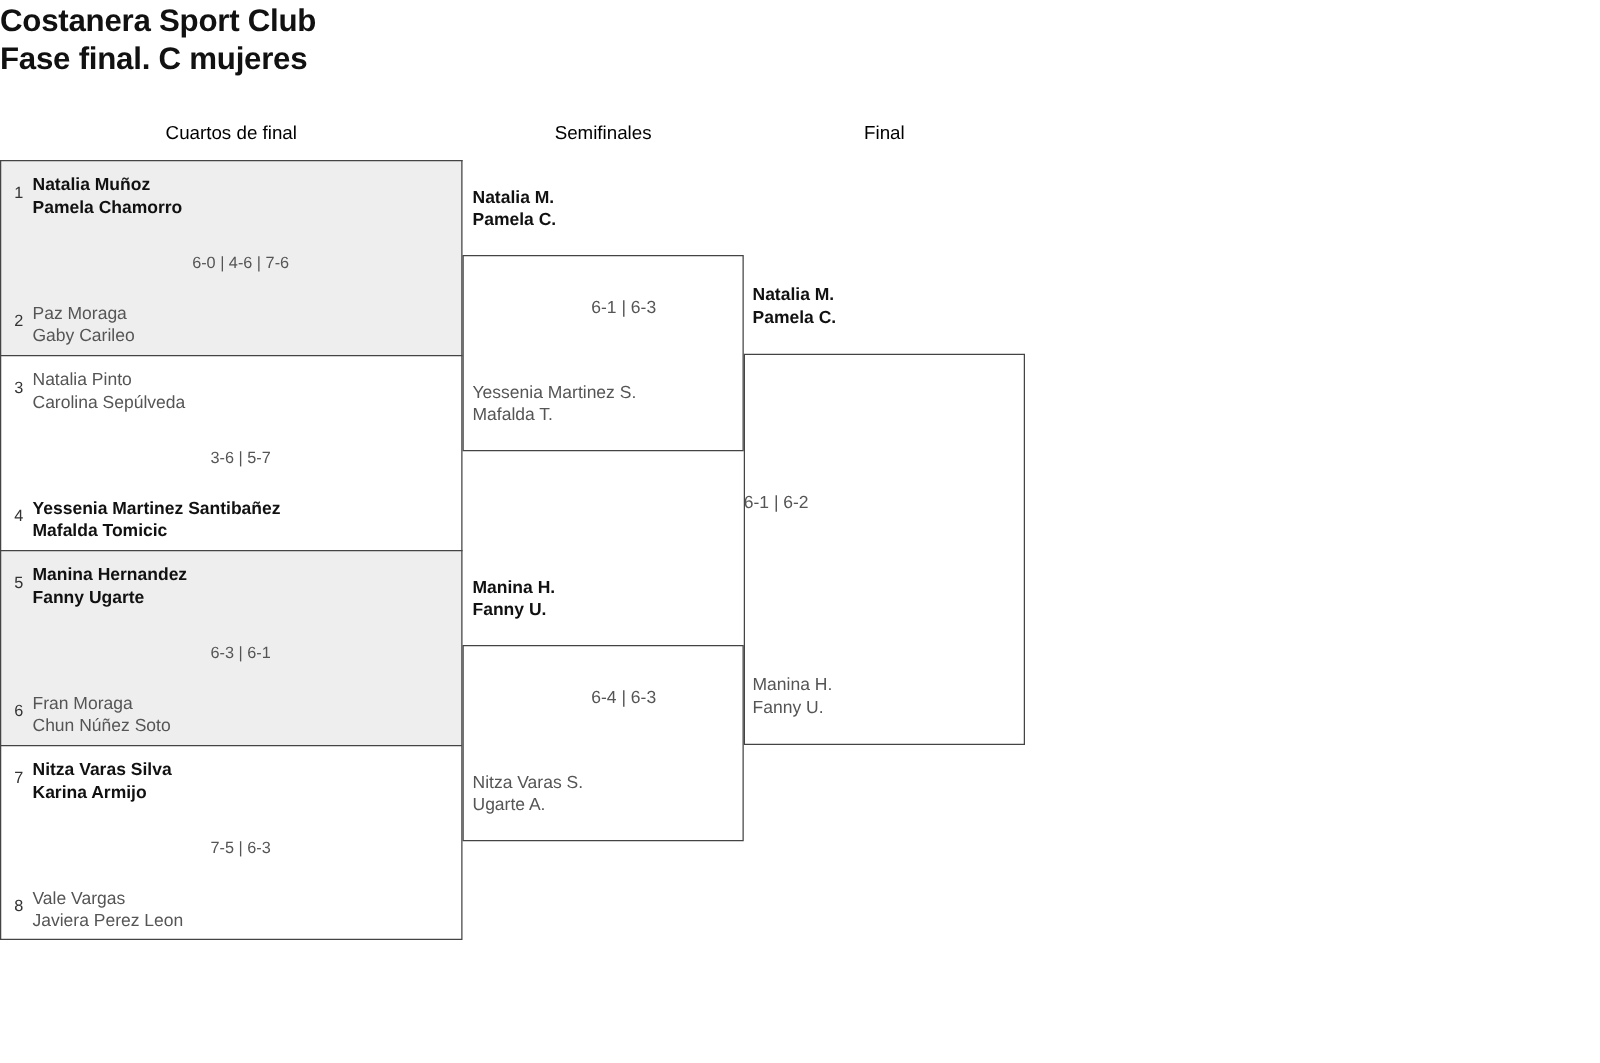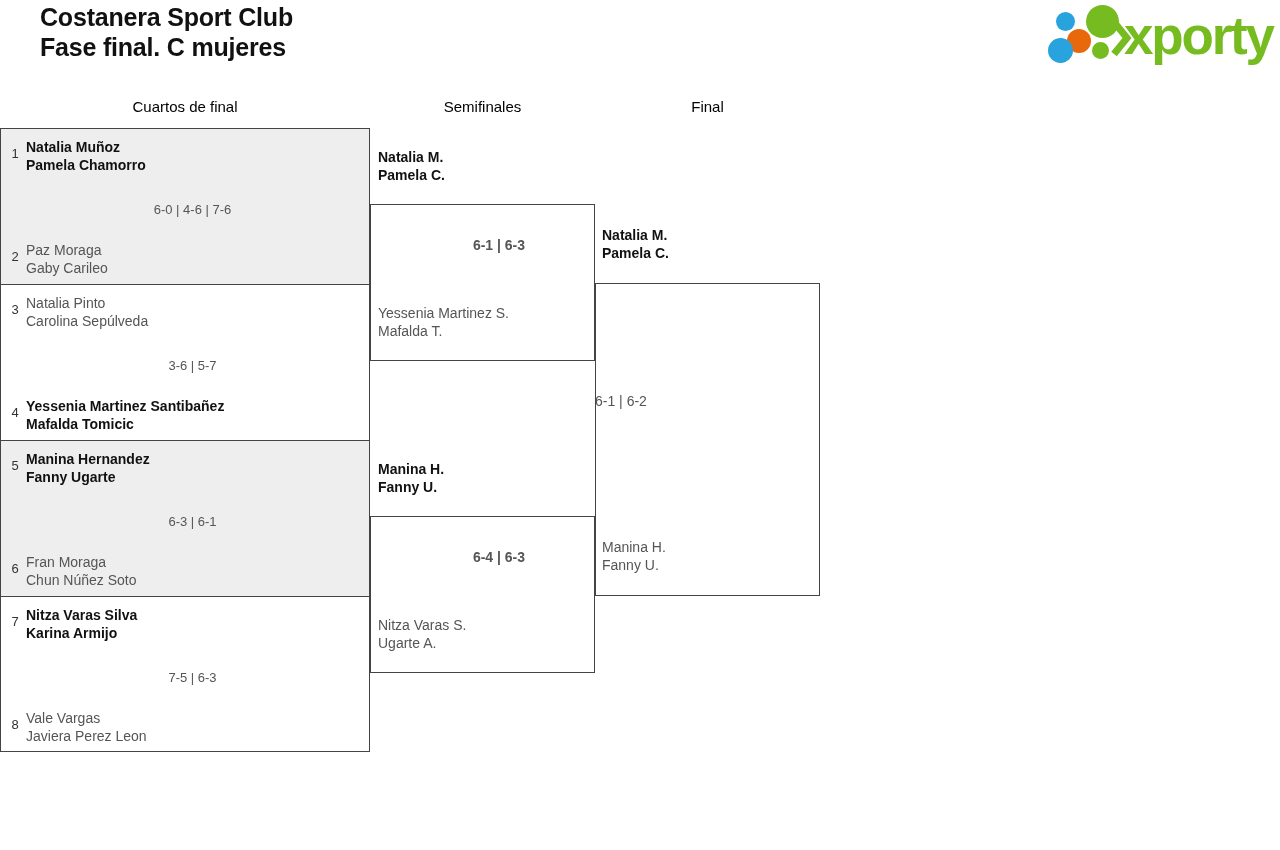--- a/index.html
+++ b/index.html
@@ -7,21 +7,21 @@
     width: 1280px;
     height: 850px;
     background: #ffffff;
     font-family: "Liberation Sans", sans-serif;
     color: #111111;
     overflow: hidden;
   }
   .page { position: relative; width: 1280px; height: 850px; }
 
   
-  .title-block { position: absolute; left: 0px; top: 2px; margin-left: 40px; }
+  .title-block { position: absolute; left: 0px; top: 2px; }
   .title-line {
     font-size: 25px;
     font-weight: bold;
     line-height: 30px;
     letter-spacing: -0.2px;
     color: #111111;
     white-space: nowrap;
   }
 
   .logo { position: absolute; left: 1048px; top: 4px; width: 226px; height: 64px; }
@@ -111,21 +111,20 @@
     white-space: nowrap;
   }
   .sf-score {
     position: absolute;
     left: 370px;
     width: 258px;
     text-align: center;
     font-size: 14px;
     line-height: 18px;
     color: #555555;
-    font-weight: bold;
   }
 
   
   .f-box {
     position: absolute;
     left: 595px;
     width: 225px;
     border: 1px solid #444;
   }
   .f-label {
@@ -149,33 +148,20 @@
 </head>
 <body>
 
 <div class="page">
 
   <div class="title-block">
     <div class="title-line">Costanera Sport Club</div>
     <div class="title-line">Fase final. C mujeres</div>
   </div>
 
-  <div class="logo">
-    <div class="logo-dots">
-      <span class="dot" style="left:8px;  top:8px;  width:19px; height:19px; background:#28a3dd;"></span>
-      <span class="dot" style="left:19px; top:25px; width:24px; height:24px; background:#e8690b;"></span>
-      <span class="dot" style="left:0px;  top:34px; width:25px; height:25px; background:#28a3dd;"></span>
-      <span class="dot" style="left:38px; top:1px;  width:33px; height:33px; background:#76bc21;"></span>
-      <span class="dot" style="left:44px; top:38px; width:17px; height:17px; background:#76bc21;"></span>
-    </div>
-    <svg class="logo-chevron" width="22" height="38" viewBox="0 0 22 38">
-      <polyline points="4,3 17,19 4,35" fill="none" stroke="#76bc21" stroke-width="7" stroke-linecap="butt" stroke-linejoin="miter"></polyline>
-    </svg>
-    <div class="logo-word">xporty</div>
-  </div>
 
   <div class="round-head" style="left:0px;   top:97px; width:370px;">Cuartos de final</div>
   <div class="round-head" style="left:370px; top:97px; width:225px;">Semifinales</div>
   <div class="round-head" style="left:595px; top:97px; width:225px;">Final</div>
 
   <div class="qf-block shaded" style="top:128px;">
     <span class="seed top">1</span>
     <div class="qf-team top winner">
       <span class="nm">Natalia Muñoz</span>
       <span class="nm">Pamela Chamorro</span>

